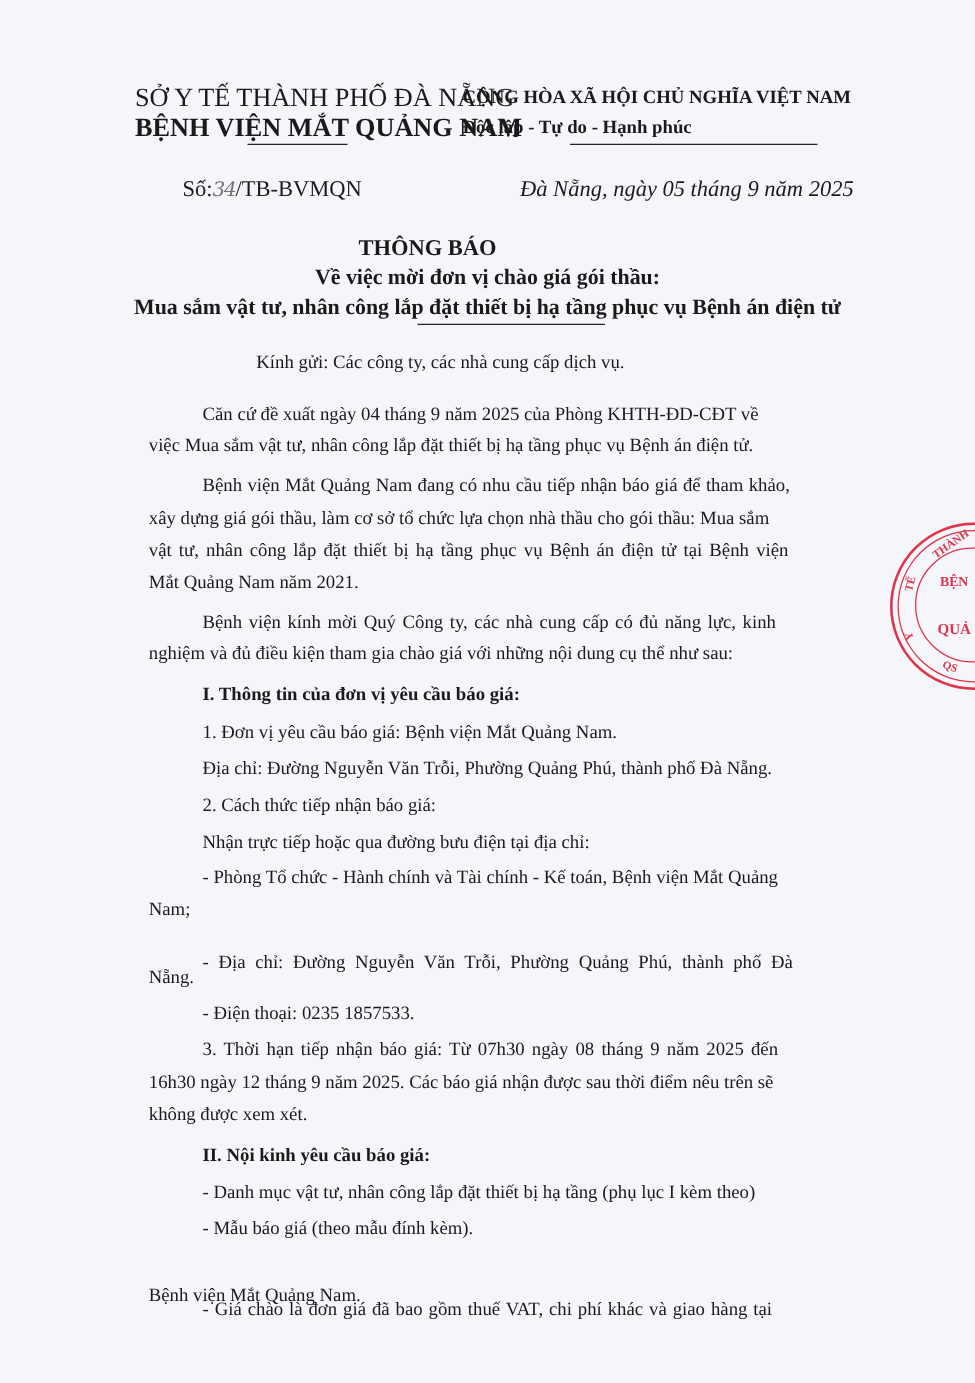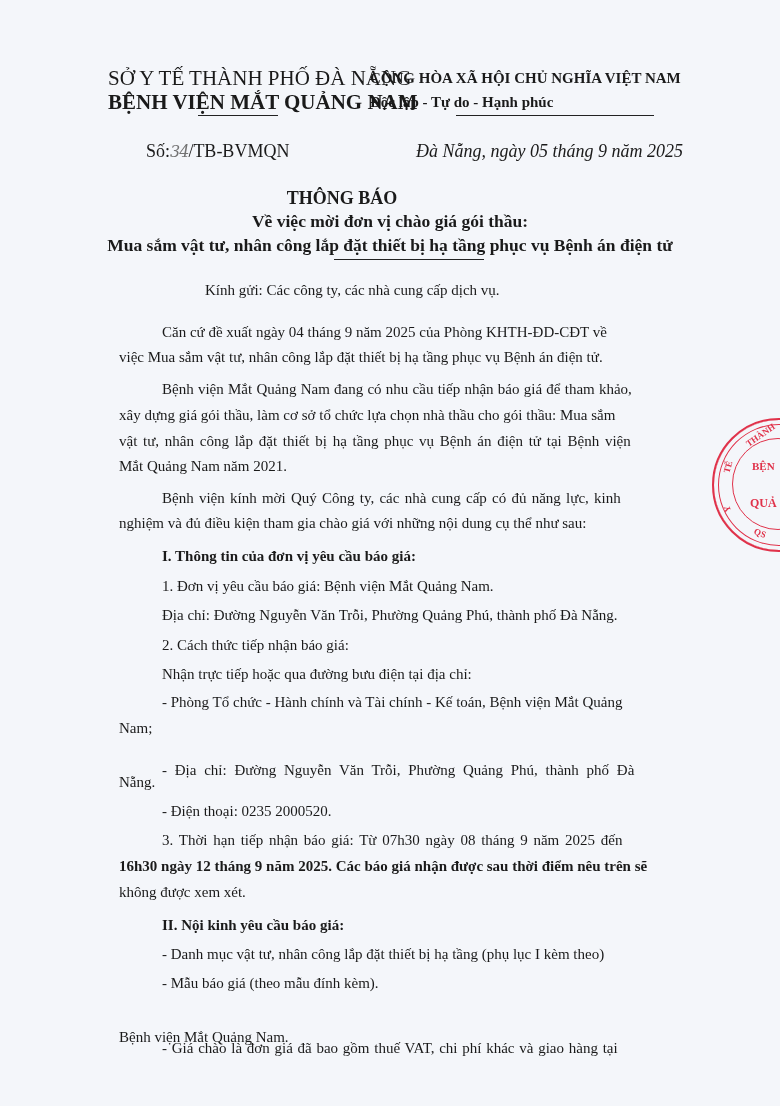--- a/index.html
+++ b/index.html
@@ -71,23 +71,23 @@
 
   <div class="abs body-text bold" style="left:162px; top:542px;">I. Thông tin của đơn vị yêu cầu báo giá:</div>
   <div class="abs body-text" style="left:162px; top:572px;">1. Đơn vị yêu cầu báo giá: Bệnh viện Mắt Quảng Nam.</div>
   <div class="abs body-text" style="left:162px; top:601px;">Địa chỉ: Đường Nguyễn Văn Trỗi, Phường Quảng Phú, thành phố Đà Nẵng.</div>
   <div class="abs body-text" style="left:162px; top:631px;">2. Cách thức tiếp nhận báo giá:</div>
   <div class="abs body-text" style="left:162px; top:660px;">Nhận trực tiếp hoặc qua đường bưu điện tại địa chỉ:</div>
   <div class="abs body-text" style="left:162px; top:688px;">- Phòng Tổ chức - Hành chính và Tài chính - Kế toán, Bệnh viện Mắt Quảng</div>
   <div class="abs body-text" style="left:119px; top:714px;">Nam;</div>
   <div class="abs body-text" style="left:162px; top:743px; word-spacing:4px;margin-top:13px;">- Địa chỉ: Đường Nguyễn Văn Trỗi, Phường Quảng Phú, thành phố Đà</div>
   <div class="abs body-text" style="left:119px; top:768px;">Nẵng.</div>
-  <div class="abs body-text" style="left:162px; top:797px;">- Điện thoại: 0235 2000520.</div>
+  <div class="abs body-text" style="left:162px; top:797px;">- Điện thoại: 0235 1857533.</div>
   <div class="abs body-text" style="left:162px; top:826px; word-spacing:2px;">3. Thời hạn tiếp nhận báo giá: Từ 07h30 ngày 08 tháng 9 năm 2025 đến</div>
-  <div class="abs body-text" style="left:119px; top:852px;font-weight:bold;">16h30 ngày 12 tháng 9 năm 2025. Các báo giá nhận được sau thời điểm nêu trên sẽ</div>
+  <div class="abs body-text" style="left:119px; top:852px;">16h30 ngày 12 tháng 9 năm 2025. Các báo giá nhận được sau thời điểm nêu trên sẽ</div>
   <div class="abs body-text" style="left:119px; top:878px;">không được xem xét.</div>
 
   <div class="abs body-text bold" style="left:162px; top:911px;">II. Nội kinh yêu cầu báo giá:</div>
   <div class="abs body-text" style="left:162px; top:940px;">- Danh mục vật tư, nhân công lắp đặt thiết bị hạ tầng (phụ lục I kèm theo)</div>
   <div class="abs body-text" style="left:162px; top:969px;">- Mẫu báo giá (theo mẫu đính kèm).</div>
   <div class="abs body-text" style="left:162px; top:998px; word-spacing:1px;margin-top:36px;">- Giá chào là đơn giá đã bao gồm thuế VAT, chi phí khác và giao hàng tại</div>
   <div class="abs body-text" style="left:119px; top:1023px;">Bệnh viện Mắt Quảng Nam.</div>
 
   <div class="stamp">
     <div class="stamp-inner"></div>

